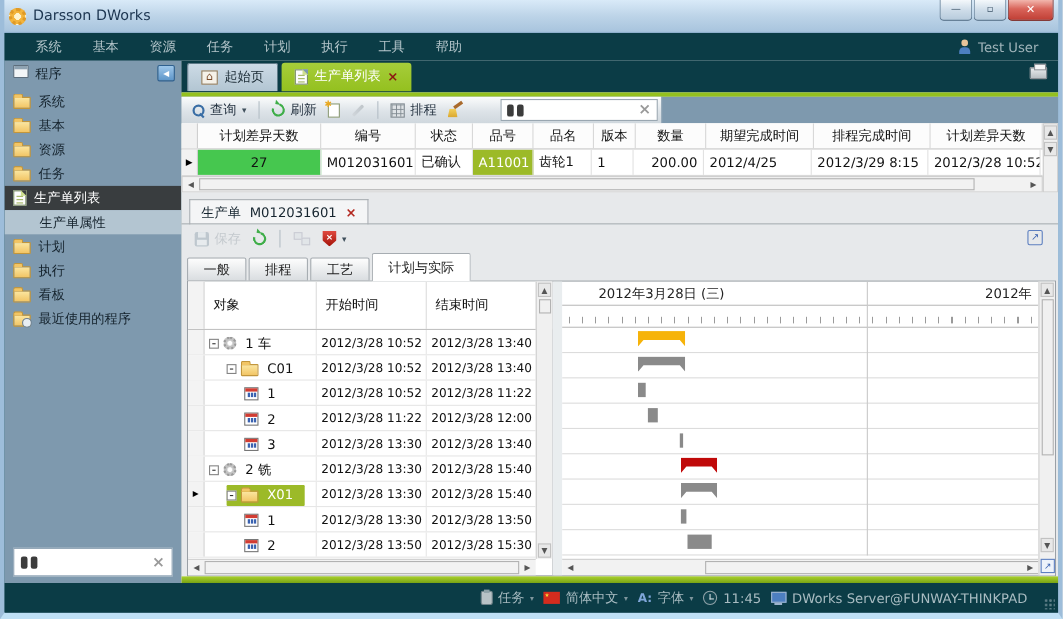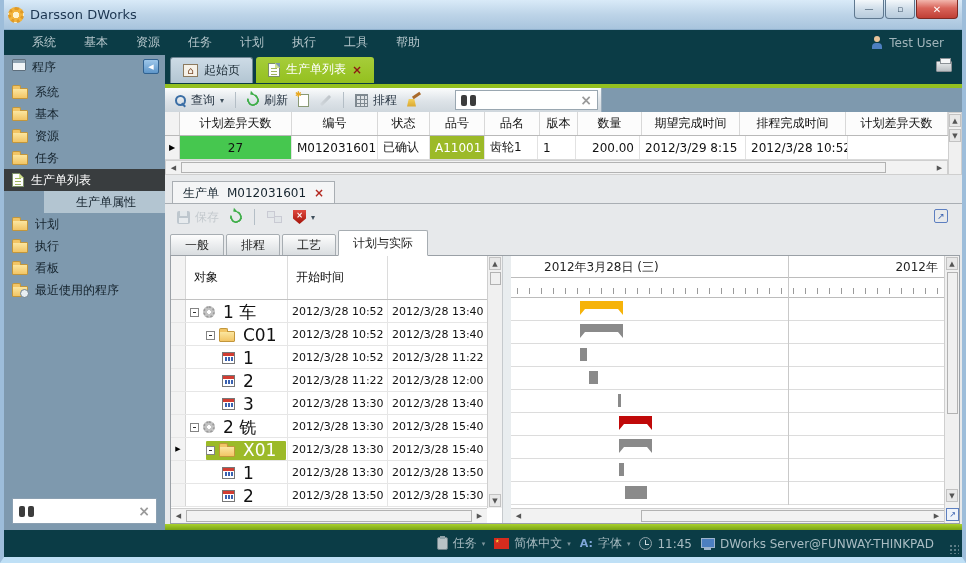--- a/index.html
+++ b/index.html
@@ -40,21 +40,21 @@
   .sidebar { position:absolute; top:0; bottom:0; left:0; width:161px; background:#7e99ae; overflow:hidden; }
   .side-header { height:26px; display:flex; align-items:flex-start; gap:6px; padding:4px 6px 0 8px; color:#15242e; }
   .side-header-label { flex:1; }
   .btn-collapse { width:16px; height:15px; border:1px solid #30618f; border-radius:2px;
     background:linear-gradient(#9ec7ea,#5e96c9); color:#fff; font-size:7px; display:flex; align-items:center; justify-content:center; cursor:pointer; }
   .btn-collapse::before { content:"◀"; }
   .i-win { width:14px; height:12px; border:1px solid #5d6e7c; background:#f2f5f7; position:relative; border-radius:1px; }
   .i-win::before { content:""; position:absolute; left:0; right:0; top:0; height:3px; background:#8fa3b2; }
   .side-item { height:22px; display:flex; align-items:center; gap:7px; padding-left:8px; color:#14222c; cursor:pointer; }
   .side-item.selected { background:#393d3f; color:#fff; }
-  .side-item.child { background:#b3c5d1; padding-left:32px;margin-left:40px; }
+  .side-item.child { background:#b3c5d1; padding-left:32px; }
   .i-folder { width:16px; height:11px; background:linear-gradient(#fbe6a0,#f2c565); border:1px solid #c2963c; border-radius:1px; position:relative; margin-top:3px; flex:none; }
   .i-folder::before { content:""; position:absolute; top:-4px; left:-1px; width:7px; height:3px; background:#f2c565; border:1px solid #c2963c; border-bottom:0; border-radius:2px 2px 0 0; }
   .i-folder.clock::after { content:""; position:absolute; right:-2px; bottom:-2px; width:7px; height:7px; border-radius:50%; background:#e8eef2; border:1px solid #6d8090; }
   .i-page { width:12px; height:14px; background:#fdfdfd; border:1px solid #7b8f66; position:relative; flex:none; }
   .i-page::before { content:""; position:absolute; right:-1px; top:-1px; border-style:solid; border-width:0 5px 5px 0; border-color:transparent #7e99ae #cfe08e transparent; }
   .i-page::after { content:""; position:absolute; left:2px; top:4px; right:2px; height:1px; background:#9fb45c; box-shadow:0 3px 0 #9fb45c, 0 6px 0 #9fb45c; }
   .side-item.selected .i-page::before { border-color:transparent #393d3f #cfe08e transparent; }
   .side-search { position:absolute; left:8px; right:8px; bottom:6px; height:26px; background:#fff; border:1px solid #8ba0b2;
     display:flex; align-items:center; padding:0 6px; gap:6px; }
   .side-search-input { flex:1; border:0; outline:none; font:inherit; min-width:10px; }
@@ -146,21 +146,21 @@
 
   
   .ttable { width:332px; flex:none; position:relative; border-right:1px solid #c6cacd; }
   .t-head { display:flex; height:44px; border-bottom:1px solid #c2c2c2; background:#fff; }
   .th { display:flex; align-items:center; padding-left:8px; border-right:1px solid #dcdcdc; color:#111; flex:none; }
   .t-rows { position:absolute; top:44px; left:0; right:15px; bottom:15px; overflow:hidden; }
   .trow { display:flex; height:23px; border-bottom:1px solid #e6e6e6; align-items:stretch; }
   .t-marker { width:15px; flex:none; background:#f3f3f3; border-right:1px solid #d6d6d6; display:flex; align-items:center; justify-content:center; font-size:7px; color:#000; }
   .t-marker.on::before { content:"▶"; }
   .tcell { border-right:1px solid #e6e6e6; display:flex; align-items:center; font-size:11px; color:#111; flex:none; padding:0 4px; overflow:hidden; white-space:nowrap; }
-  .tcell.obj { padding:0; font-size:17px; gap:4px; }
+  .tcell.obj { padding:0; font-size:12px; gap:4px; }
   .tcell.obj .lbl { padding:0 4px; }
   .trow.selected .objwrap { background:#9cba28; color:#fff; }
   .objwrap { display:flex; align-items:center; gap:4px; height:19px; margin-top:2px; padding-right:6px; border-radius:1px; }
   .expander { width:9px; height:9px; border:1px solid #848484; background:#fff; position:relative; flex:none; }
   .expander::before { content:""; position:absolute; left:2px; right:2px; top:3px; height:1px; background:#333; }
   .i-gear-s { width:12px; height:12px; border-radius:50%; border:2px dotted #9a9a9a; background:radial-gradient(circle,#fff 0 2px,#c3c3c3 2px); flex:none; }
   .i-cal { width:13px; height:12px; background:#fff; border:1px solid #777; position:relative; flex:none; }
   .i-cal::before { content:""; position:absolute; top:0; left:0; right:0; height:3px; background:#d23c32; }
   .i-cal::after { content:""; position:absolute; left:2px; bottom:2px; width:8px; height:4px;
     background:linear-gradient(90deg,#3a62b0 2px,transparent 2px); background-size:3px 4px; }
@@ -363,20 +363,21 @@
           </div>
         <div class="grid-row" id="grid-row">
             <span class="marker-cell on"></span>
             <span class="gc" style="width: 112px; justify-content: center; background: rgb(70, 199, 79);">27</span>
             <span class="gc" style="width: 86px;">M012031601</span>
             <span class="gc" style="width: 52px;">已确认</span>
             <span class="gc" style="width: 55px; background: rgb(156, 186, 40); color: rgb(255, 255, 255);">A11001</span>
             <span class="gc" style="width: 53px;">齿轮1</span>
             <span class="gc" style="width: 38px;">1</span>
             <span class="gc" style="width: 64px; justify-content: flex-end;">200.00</span>
+            <span class="gc" style="width: 98px;">2012/4/25</span>
             <span class="gc" style="width: 106px;">2012/3/29 8:15</span>
             <span class="gc" style="width: 102px;">2012/3/28 10:52</span>
           </div>
         <div class="grid-vscroll">
           <span class="sb-arrow">▲</span>
           <span class="sb-arrow">▼</span>
         </div>
         <div class="grid-hscroll">
           <span class="hs-arrow" style="left:1px">◀</span>
           <span class="hs-thumb" style="left:15px;width:548px"></span>
@@ -414,20 +415,21 @@
               <span class="sub-tab">工艺</span>
               <span class="sub-tab active">计划与实际</span>
             </div>
 
           <div class="panel">
             <div class="ttable">
               <div class="t-head" id="t-head">
                   <span class="t-marker"></span>
                   <span class="th" style="width: 102px;">对象</span>
                   <span class="th" style="width: 100px;">开始时间</span>
+                  <span class="th" style="width: 100px;">结束时间</span>
                 </div>
               <div class="t-rows" id="t-rows">
                   <div class="trow">
                     <span class="t-marker"></span>
                     <span class="tcell obj" style="width: 102px;">
                       <span class="objwrap" style="margin-left: 4px;">
                         <span class="expander"></span>
                         <span class="i-gear-s"></span>
                         <span class="lbl">1 车</span>
                       </span>

